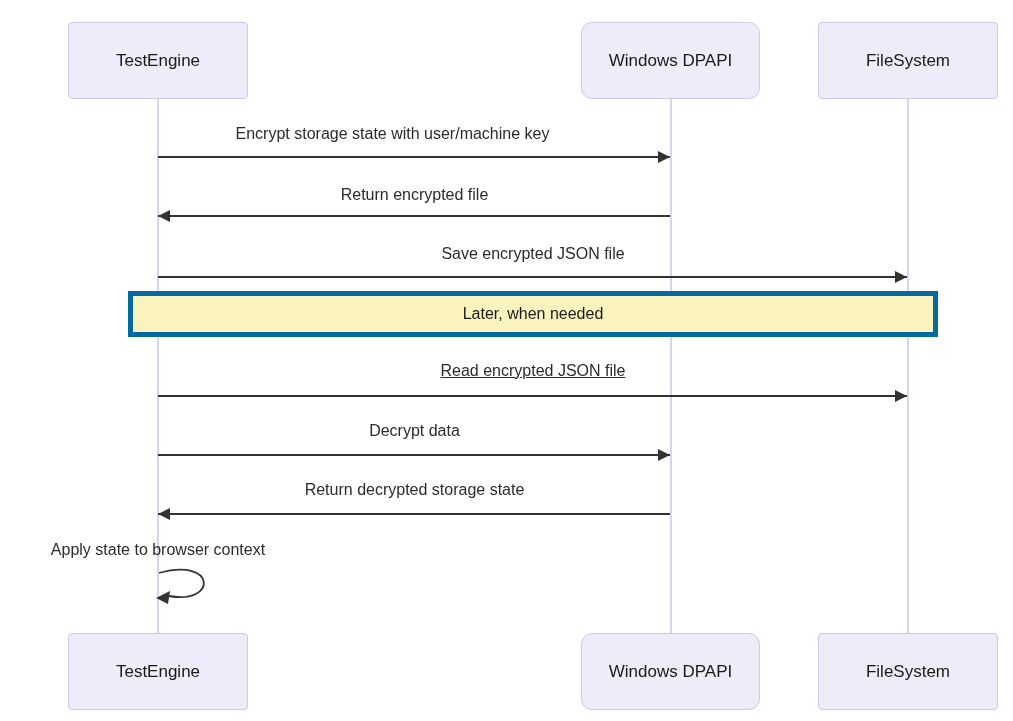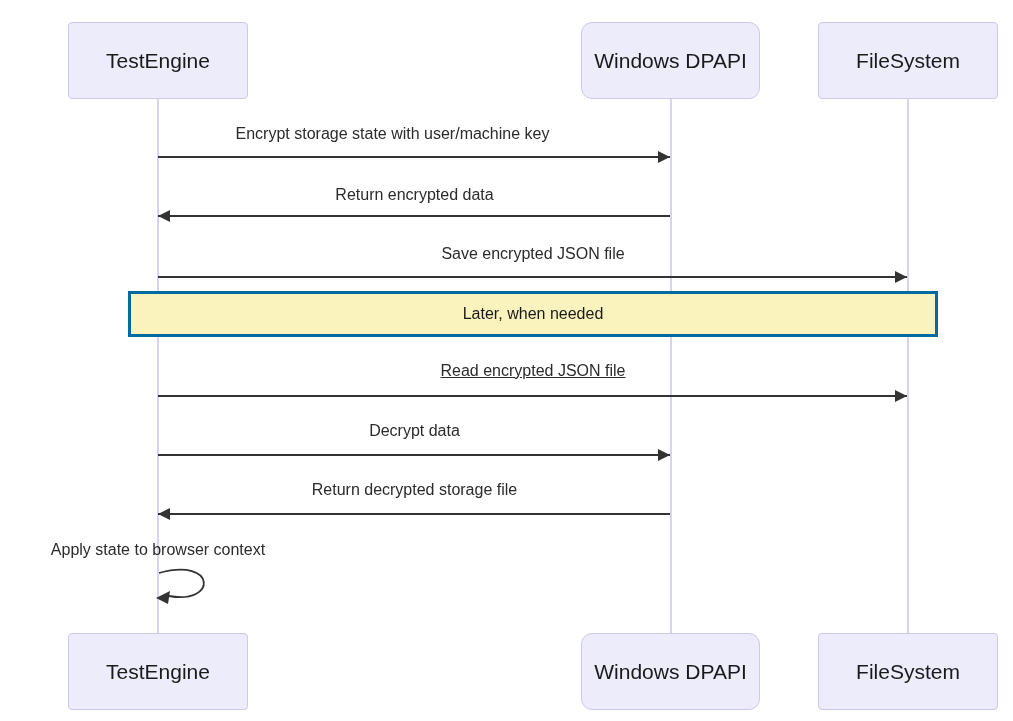--- a/index.html
+++ b/index.html
@@ -31,21 +31,21 @@
   .actor {
     position: absolute;
     width: 180px;
     height: 77px;
     background: #ececfb;
     border: 1px solid #cfc8ee;
     border-radius: 4px;
     display: flex;
     align-items: center;
     justify-content: center;
-    font-size: 21px;
+    font-size: 17px;
     color: #1a1a1a;
   }
   .actor.row-top { top: 22px; }
   .actor.row-bottom { top: 633px; }
   .actor.col-a { left: 68px; }
   .actor.col-b { left: 581px; width: 179px; border-radius: 11px; }
   .actor.col-c { left: 818px; }
 
   
   .msg-label {
@@ -94,21 +94,21 @@
   .arr-6 { left: 158px; width: 512px; top: 513px; }
 
   
   .note {
     position: absolute;
     left: 128px;
     top: 291px;
     width: 810px;
     height: 46px;
     background: #fbf3bd;
-    border: 3px solid #0369a1;
+    border: 5px solid #0369a1;
     display: flex;
     align-items: center;
     justify-content: center;
     font-size: 16px;
     color: #1a1a1a;
   }
 
   
   .self-loop {
     position: absolute;
@@ -133,37 +133,37 @@
   <div class="actor row-top col-b">
     <span>Windows DPAPI</span>
   </div>
   <div class="actor row-top col-c">
     <span>FileSystem</span>
   </div>
 
   <div class="msg-label lbl-1">Encrypt storage state with user/machine key</div>
   <div class="msg-line to-right arr-1"></div>
 
-  <div class="msg-label lbl-2">Return encrypted data</div>
+  <div class="msg-label lbl-2">Return encrypted file</div>
   <div class="msg-line to-left arr-2"></div>
 
   <div class="msg-label lbl-3">Save encrypted JSON file</div>
   <div class="msg-line to-right arr-3"></div>
 
   <div class="note">
     <span>Later, when needed</span>
   </div>
 
   <div class="msg-label lbl-4">Read encrypted JSON file</div>
   <div class="msg-line to-right arr-4"></div>
 
   <div class="msg-label lbl-5">Decrypt data</div>
   <div class="msg-line to-right arr-5"></div>
 
-  <div class="msg-label lbl-6">Return decrypted storage file</div>
+  <div class="msg-label lbl-6">Return decrypted storage state</div>
   <div class="msg-line to-left arr-6"></div>
 
   <div class="msg-label lbl-7">Apply state to browser context</div>
   <svg class="self-loop" viewBox="0 0 84 46" aria-hidden="true">
     <path d="M 4 8 C 62 -8, 62 40, 14 31" fill="none" stroke="#333333" stroke-width="1.8"></path>
     <polygon points="1,33 15,26 13,39" fill="#333333"></polygon>
   </svg>
 
   <div class="actor row-bottom col-a">
     <span>TestEngine</span>

